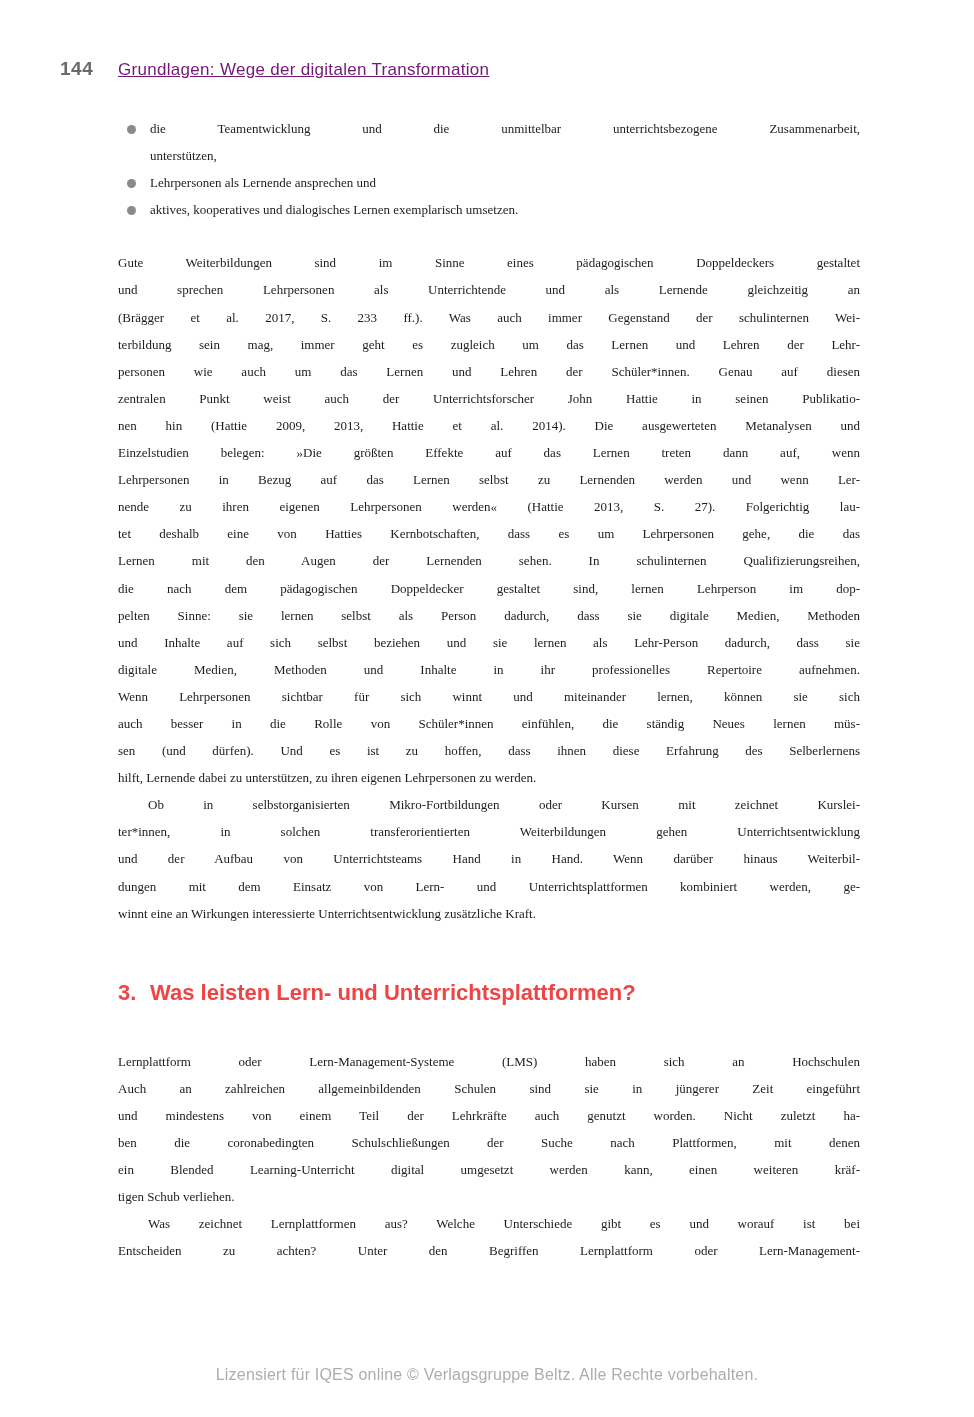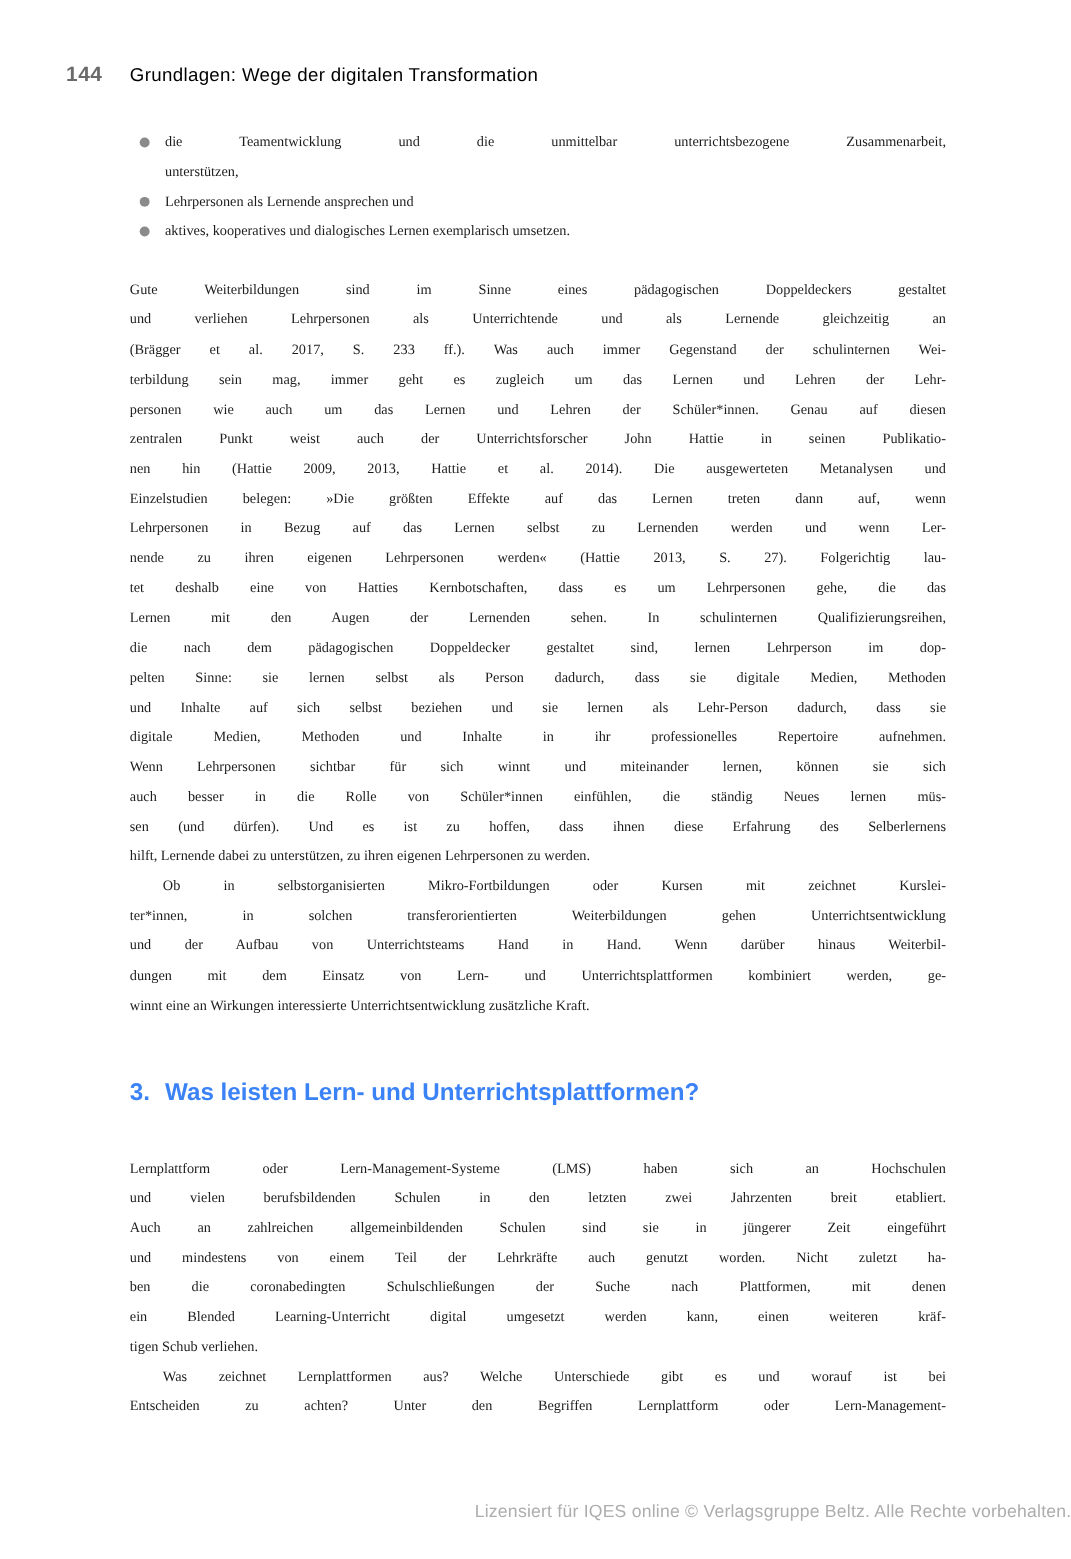--- a/index.html
+++ b/index.html
@@ -23,22 +23,23 @@
   .pagenum {
     display: inline-block;
     width: 58px;
     font-weight: bold;
     font-size: 19px;
     color: #6a6a6a;
     letter-spacing: 0.5px;
   }
   .runtitle {
     font-size: 17px;
-    color: #000000;
+    color: #701a75;
     letter-spacing: 0.3px;
+    text-decoration: underline;
   }
   
   .tline {
     font-size: 13px;
     line-height: 27.1px;
     color: #1c1c1c;
   }
   .tline.just {
     text-align: justify;
     text-align-last: justify;
@@ -67,30 +68,30 @@
   }
   #para1 { margin-top: 26px; }
   #para3 { margin-top: 40px; }
   
   #heading {
     margin: 51px 0 0 118px;
     font-family: "Liberation Sans", "DejaVu Sans", sans-serif;
     font-weight: bold;
     font-size: 22px;
     line-height: 30px;
-    color: #3b82f6;
+    color: #ef4444;
   }
   #heading .hnum { display: inline-block; width: 32px; }
   
   .footer {
     position: absolute;
     top: 1366px;
     left: 0;
     width: 100%;
-    text-align: right;
+    text-align: center;
     font-family: "Liberation Sans", "DejaVu Sans", sans-serif;
     font-size: 16px;
     color: #adadad;
     letter-spacing: 0.2px;
   }
 </style>
 </head>
 <body>
 
 <div class="page">
@@ -117,21 +118,21 @@
     <div class="bullet-item">
       <span class="bullet-dot"></span>
       <div class="bullet-text">
           <div class="tline">aktives, kooperatives und dialogisches Lernen exemplarisch umsetzen.</div>
         </div>
     </div>
   </div>
 
   <div class="para" id="para1">
       <div class="tline just">Gute Weiterbildungen sind im Sinne eines pädagogischen Doppeldeckers gestaltet</div>
-      <div class="tline just">und verliehen Lehrpersonen als Unterrichtende und als Lernende gleichzeitig an</div>
+      <div class="tline just">und sprechen Lehrpersonen als Unterrichtende und als Lernende gleichzeitig an</div>
       <div class="tline just">(Brägger et al. 2017, S. 233 ff.). Was auch immer Gegenstand der schulinternen Wei-</div>
       <div class="tline just">terbildung sein mag, immer geht es zugleich um das Lernen und Lehren der Lehr-</div>
       <div class="tline just">personen wie auch um das Lernen und Lehren der Schüler*innen. Genau auf diesen</div>
       <div class="tline just">zentralen Punkt weist auch der Unterrichtsforscher John Hattie in seinen Publikatio-</div>
       <div class="tline just">nen hin (Hattie 2009, 2013, Hattie et al. 2014). Die ausgewerteten Metanalysen und</div>
       <div class="tline just">Einzelstudien belegen: »Die größten Effekte auf das Lernen treten dann auf, wenn</div>
       <div class="tline just">Lehrpersonen in Bezug auf das Lernen selbst zu Lernenden werden und wenn Ler-</div>
       <div class="tline just">nende zu ihren eigenen Lehrpersonen werden« (Hattie 2013, S. 27). Folgerichtig lau-</div>
       <div class="tline just">tet deshalb eine von Hatties Kernbotschaften, dass es um Lehrpersonen gehe, die das</div>
       <div class="tline just">Lernen mit den Augen der Lernenden sehen. In schulinternen Qualifizierungsreihen,</div>
@@ -150,21 +151,20 @@
       <div class="tline just">ter*innen, in solchen transferorientierten Weiterbildungen gehen Unterrichtsentwicklung</div>
       <div class="tline just">und der Aufbau von Unterrichtsteams Hand in Hand. Wenn darüber hinaus Weiterbil-</div>
       <div class="tline just">dungen mit dem Einsatz von Lern- und Unterrichtsplattformen kombiniert werden, ge-</div>
       <div class="tline">winnt eine an Wirkungen interessierte Unterrichtsentwicklung zusätzliche Kraft.</div>
     </div>
 
   <div id="heading"><span class="hnum">3.</span><span>Was leisten Lern- und Unterrichtsplattformen?</span></div>
 
   <div class="para" id="para3">
       <div class="tline just">Lernplattform oder Lern-Management-Systeme (LMS) haben sich an Hochschulen</div>
-      <div class="tline just">und vielen berufsbildenden Schulen in den letzten zwei Jahrzenten breit etabliert.</div>
       <div class="tline just">Auch an zahlreichen allgemeinbildenden Schulen sind sie in jüngerer Zeit eingeführt</div>
       <div class="tline just">und mindestens von einem Teil der Lehrkräfte auch genutzt worden. Nicht zuletzt ha-</div>
       <div class="tline just">ben die coronabedingten Schulschließungen der Suche nach Plattformen, mit denen</div>
       <div class="tline just">ein Blended Learning-Unterricht digital umgesetzt werden kann, einen weiteren kräf-</div>
       <div class="tline">tigen Schub verliehen.</div>
     </div>
 
   <div class="para">
       <div class="tline just ind">Was zeichnet Lernplattformen aus? Welche Unterschiede gibt es und worauf ist bei</div>
       <div class="tline just">Entscheiden zu achten? Unter den Begriffen Lernplattform oder Lern-Management-</div>

